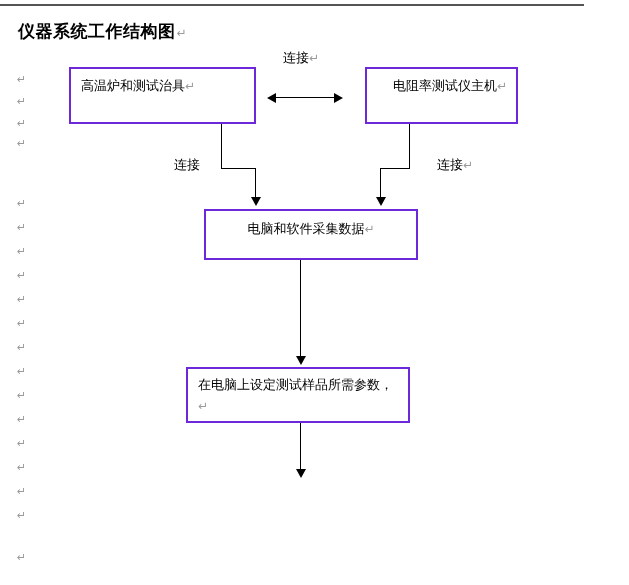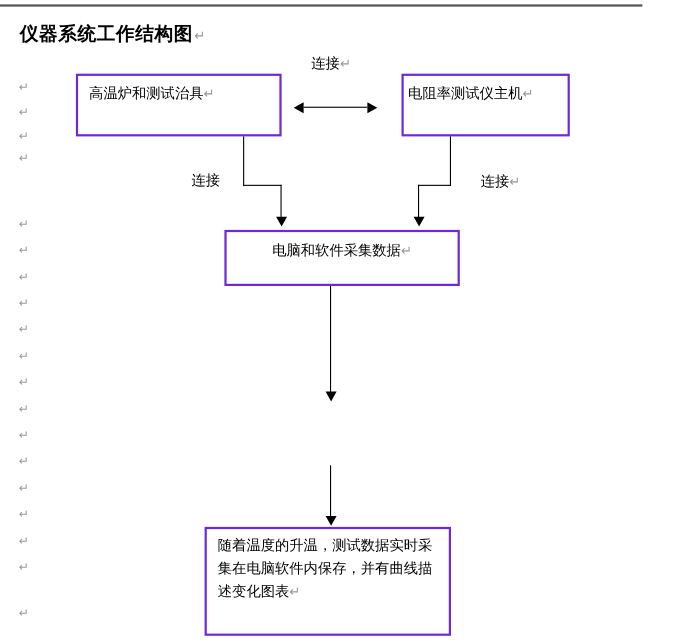--- a/index.html
+++ b/index.html
@@ -154,21 +154,21 @@
       <div class="margin-mark" style="top: 462px;">↵</div>
       <div class="margin-mark" style="top: 486px;">↵</div>
       <div class="margin-mark" style="top: 510px;">↵</div>
       <div class="margin-mark" style="top: 552px;">↵</div>
     </div>
 
   <div class="fc-box box-left" style="left:69px; top:67px; width:187px; height:57px; padding:6px 0 0 10px;">
     <span class="txt"><span>高温炉和测试治具</span><span class="pilcrow">↵</span></span>
   </div>
 
-  <div class="fc-box box-left" style="left:365px; top:67px; width:153px; height:57px; padding:6px 0 0 4px;">
+  <div class="fc-box box-left" style="left:365px; top:67px; width:153px; height:57px; padding:6px 0 0 26px;">
     <span class="txt"><span>电阻率测试仪主机</span><span class="pilcrow">↵</span></span>
   </div>
 
   <div class="ln-h" style="left:276px; top:97px; width:58px;"></div>
   <div class="arrow-left" style="left:267px; top:93px;"></div>
   <div class="arrow-right" style="left:334px; top:93px;"></div>
 
   <div class="conn-label" style="left:283px; top:50px;"><span>连接</span><span class="pilcrow">↵</span></div>
 
   <div class="ln-v" style="left:221px; top:124px; height:45px;"></div>
@@ -185,21 +185,21 @@
 
   <div class="conn-label" style="left:437px; top:157px;"><span>连接</span><span class="pilcrow">↵</span></div>
 
   <div class="fc-box box-center" style="left:204px; top:209px; width:214px; height:51px; padding:7px 0 16px 0;">
     <span class="txt"><span>电脑和软件采集数据</span><span class="pilcrow">↵</span></span>
   </div>
 
   <div class="ln-v" style="left:300px; top:260px; height:97px;"></div>
   <div class="arrow-down" style="left:296px; top:356px;"></div>
 
+  <div class="fc-box box-left" style="left:186px; top:367px; width:224px; height:56px; padding:5px 10px 0 10px;">
+    <span class="txt"><span>在电脑上设定测试样品所需参数，</span><span class="pilcrow">↵</span></span>
+  </div>
 
   <div class="ln-v" style="left:300px; top:423px; height:47px;"></div>
   <div class="arrow-down" style="left:296px; top:469px;"></div>
 
-  <div class="fc-box box-left" style="left:186px; top:479px; width:224px; height:99px; padding:5px 10px 0 10px;">
-    <span class="txt"><span>随着温度的升温，测试数据实时采集在电脑软件内保存，并有曲线描述变化图表</span><span class="pilcrow">↵</span></span>
-  </div>
 
 </div>
 
 </body></html>

